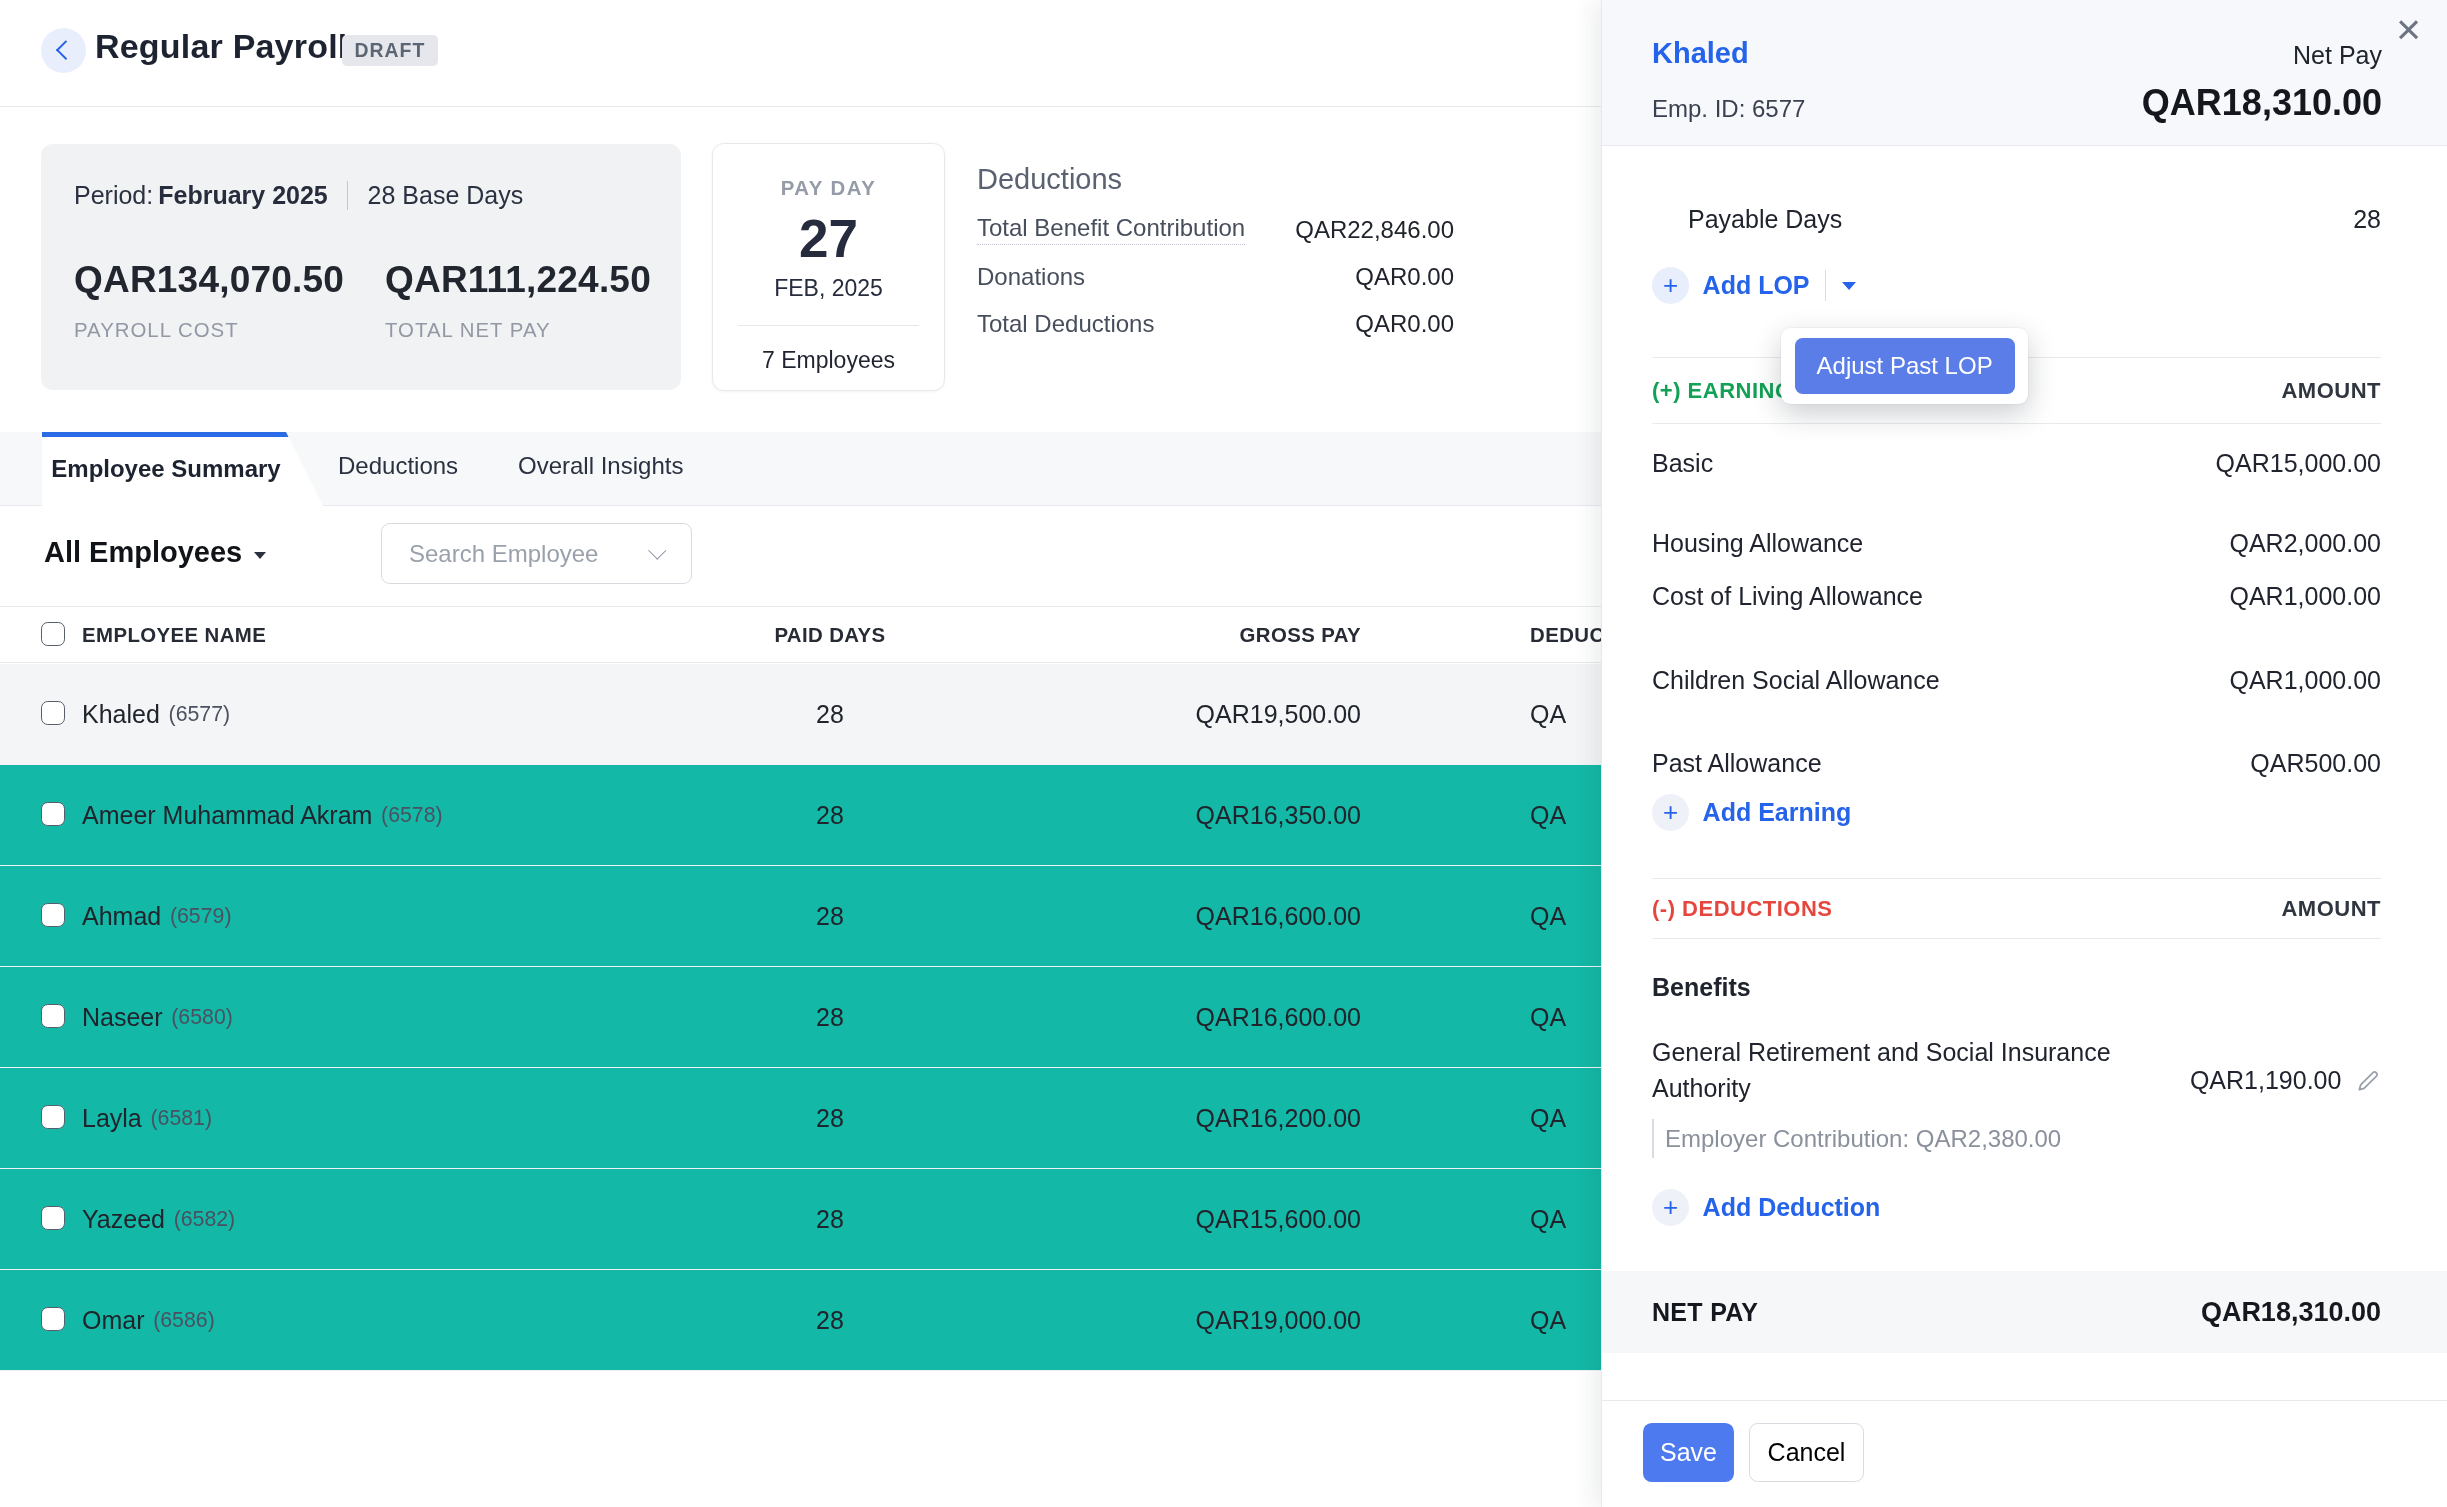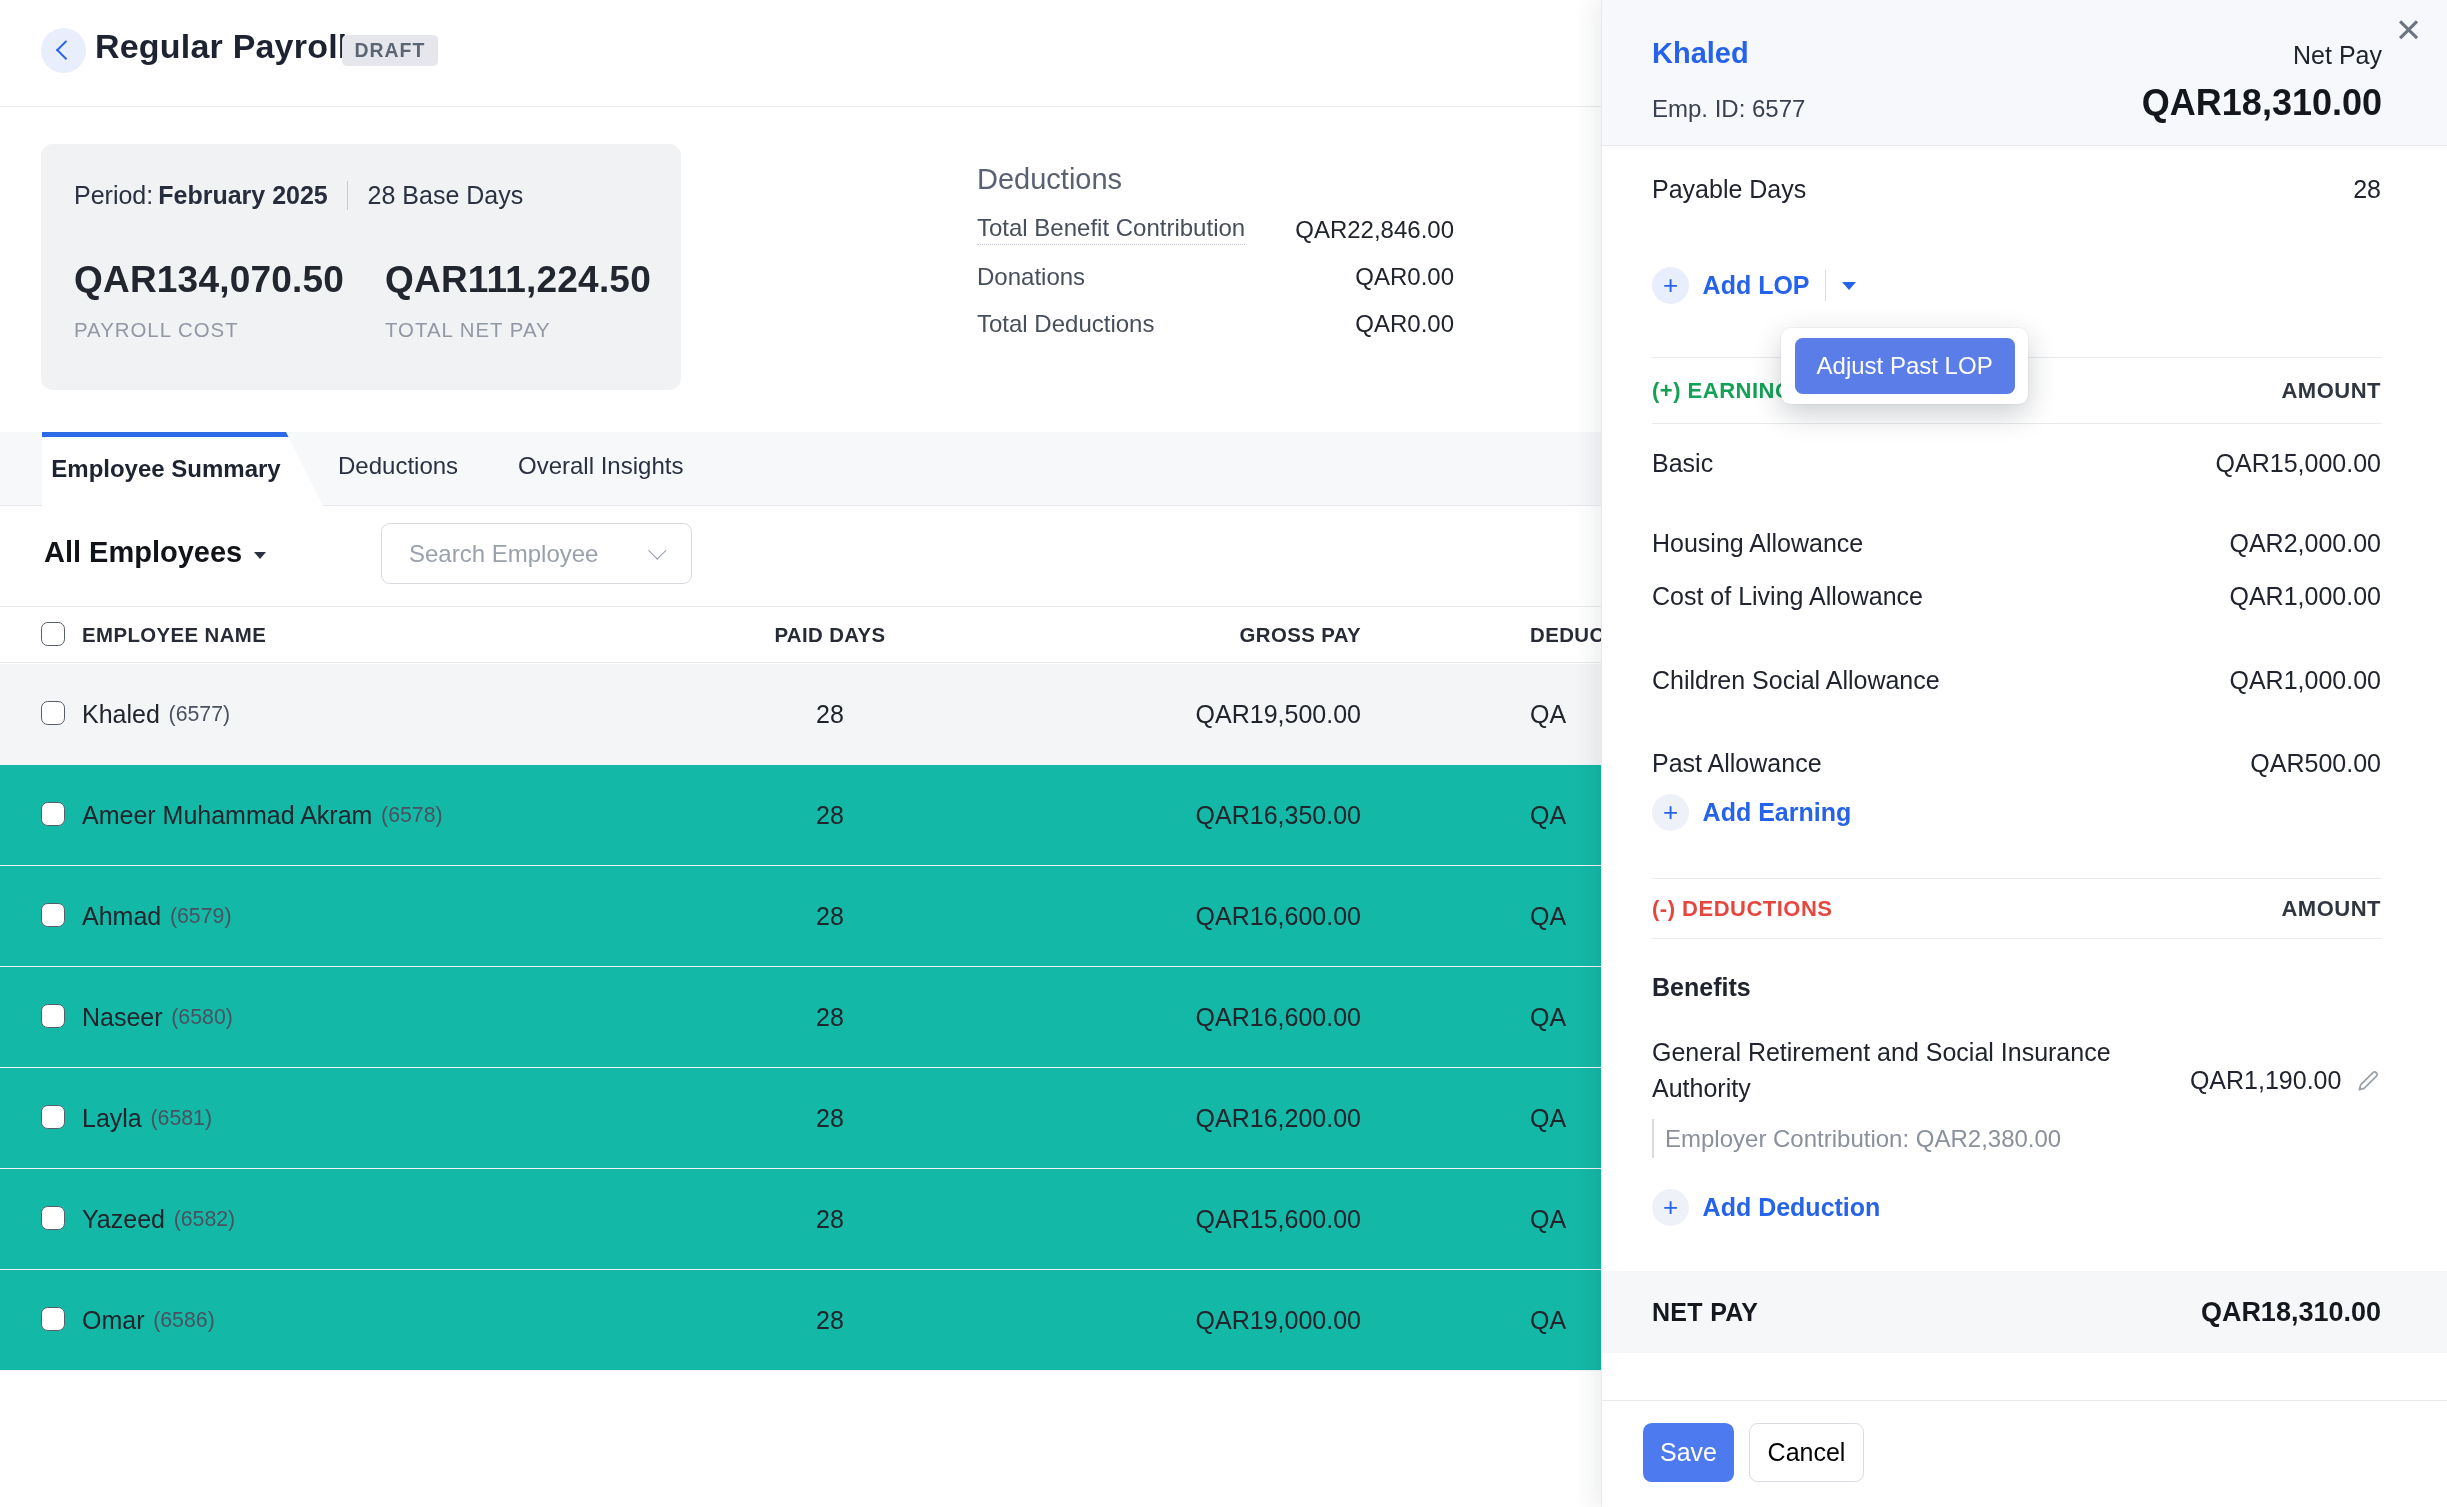--- a/index.html
+++ b/index.html
@@ -76,21 +76,21 @@
   
   .panel { position:absolute; left:1601px; top:0; width:846px; height:1508px; background:#fff; border-left:1px solid #e8e9ee; box-shadow:-7.8px 0 21.3px rgba(30,35,50,.08); z-index:5; }
   .panel-header { position:absolute; left:0; top:0; width:846px; height:146px; background:#f7f8fb; border-bottom:1px solid #e9eaee; }
   .emp-name { position:absolute; left:50px; top:37px; font-size:29px; font-weight:600; color:#2563eb; cursor:pointer; }
   .emp-id { position:absolute; left:50px; top:95px; font-size:24px; color:#3a4150; }
   .np-label { position:absolute; right:66px; top:41px; font-size:25px; color:#20242c; }
   .np-value { position:absolute; right:66px; top:82px; font-size:36px; font-weight:600; color:#14171d; }
   .close-x { position:absolute; right:27px; top:7.8px; font-size:43px; color:#6e7582; cursor:pointer; line-height:1; font-weight:400; }
 
   .p-row { position:absolute; left:50px; right:66px; display:flex; justify-content:space-between; align-items:center; }
-  .payable-row { top:170px; height:39px; }
+  .payable-row { top:200px; height:39px;margin-left:36px; }
   .p-label { font-size:25px; color:#20242e; }
   .p-value { font-size:25px; color:#20242e; }
 
   .addlop-row { position:absolute; left:50px; top:264px; height:43px; display:flex; align-items:center; cursor:pointer; }
   .plus-circle { width:37px; height:37px; border-radius:50%; background:#e9eefc; color:#2563eb; font-size:26px; display:flex; align-items:center; justify-content:center; margin-right:13.6px; }
   .plus-circle.gray { background:#eef1f8; }
   .blue-link { font-size:25px; font-weight:600; color:#2563eb; }
   .lop-divider { width:1px; height:31px; background:#d9dce3; margin:0 15.5px; }
   .tri-down-blue { width:0; height:0; border-left:7.8px solid transparent; border-right:7.8px solid transparent; border-top:8.7px solid #2563eb; }
 
@@ -153,20 +153,27 @@
         <div class="big-amount">QAR134,070.50</div>
         <div class="amount-label">PAYROLL COST</div>
       </div>
       <div>
         <div class="big-amount">QAR111,224.50</div>
         <div class="amount-label">TOTAL NET PAY</div>
       </div>
     </div>
   </div>
 
+  <div class="payday-card">
+    <div class="payday-label">PAY DAY</div>
+    <div class="payday-day">27</div>
+    <div class="payday-month">FEB, 2025</div>
+    <div class="payday-divider"></div>
+    <div class="payday-emp">7 Employees</div>
+  </div>
 
   <div class="ded-summary">
     <div class="ded-summary-title">Deductions</div>
     <div class="ded-sum-row r0">
       <span class="ded-sum-label dotted">Total Benefit Contribution</span>
       <span class="ded-sum-value">QAR22,846.00</span>
     </div>
     <div class="ded-sum-row r1">
       <span class="ded-sum-label">Donations</span>
       <span class="ded-sum-value">QAR0.00</span>

